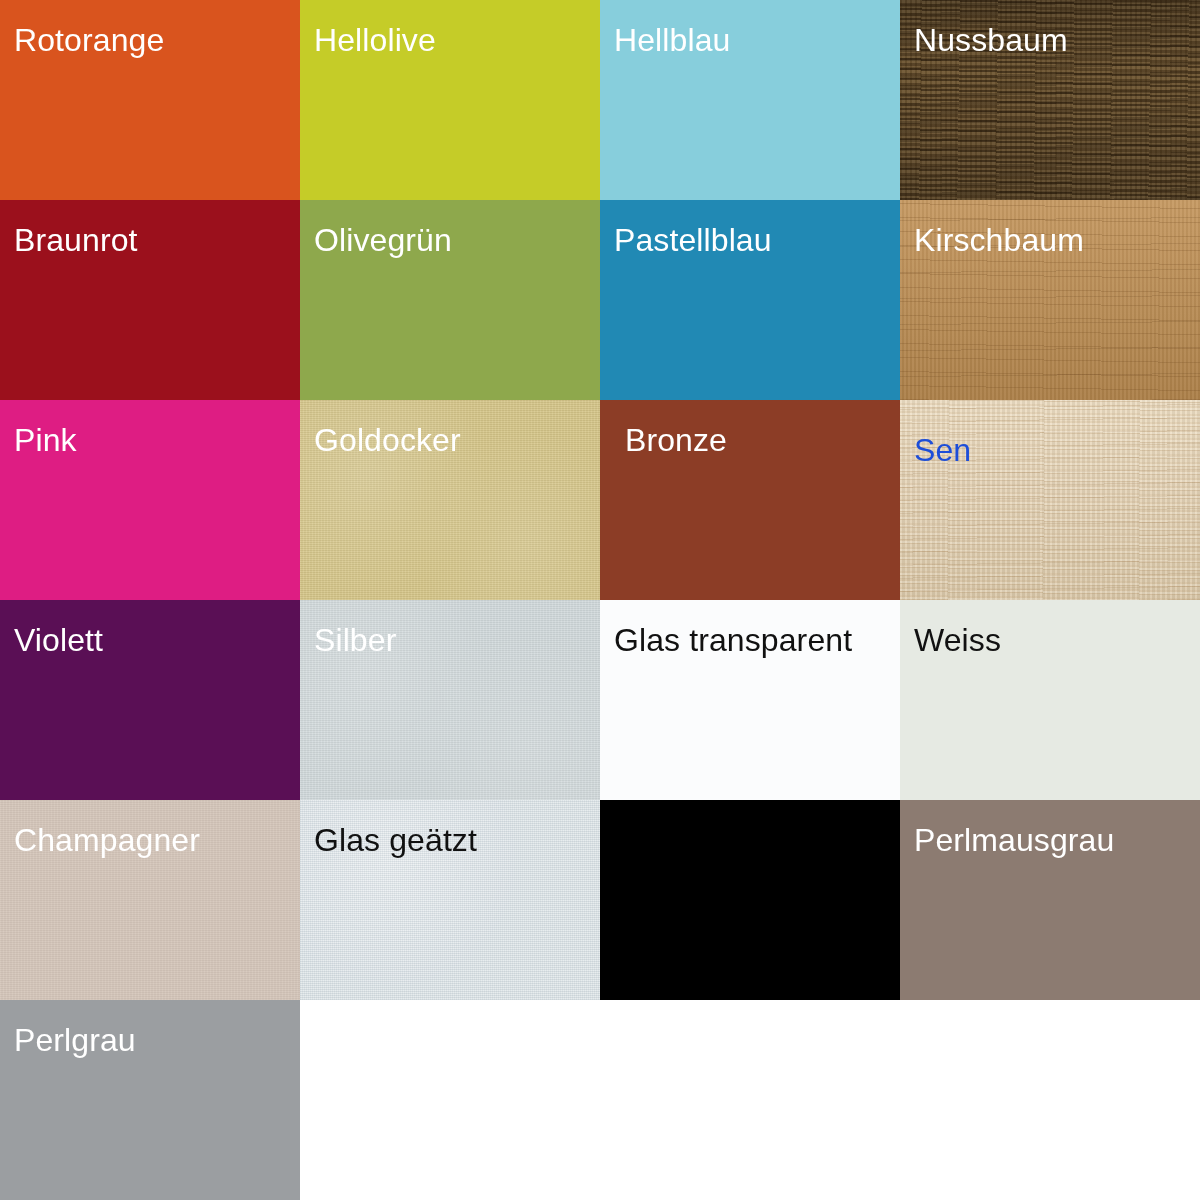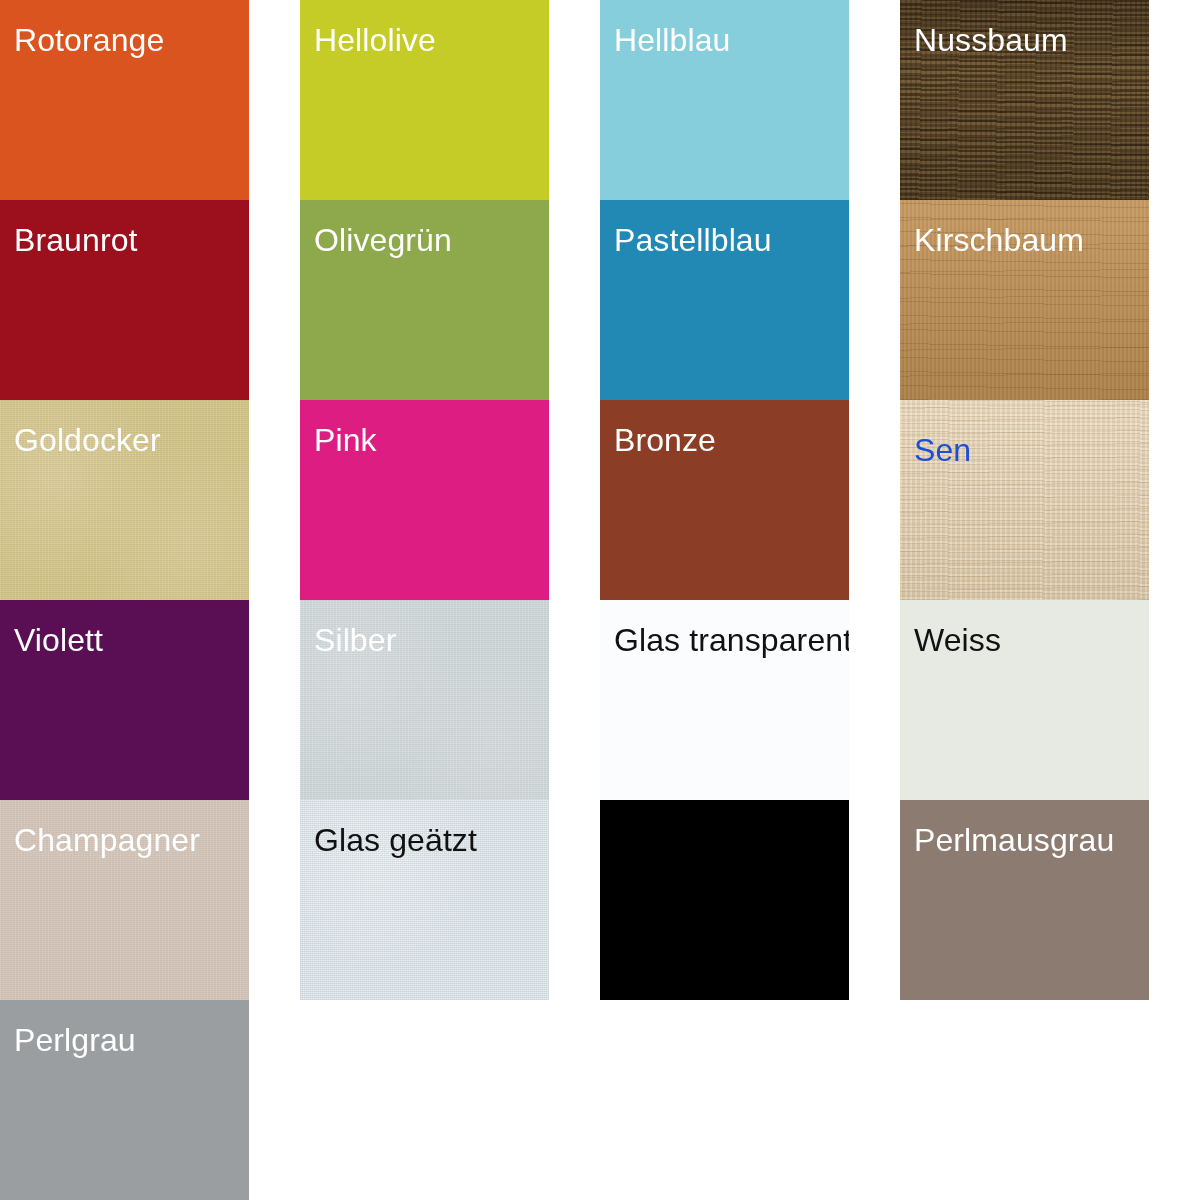--- a/index.html
+++ b/index.html
@@ -11,21 +11,21 @@
     overflow:hidden;
   }
   #swatch-grid {
     width:1200px; height:1200px;
     display:grid;
     grid-template-columns:repeat(4, 300px);
     grid-template-rows:repeat(6, 200px);
   }
   .swatch {
     position:relative;
-    width:249px; height:200px;
+    width:300px; height:200px;
     overflow:hidden;
   }
   .swatch-fill {
     position:absolute; inset:0;
   }
   .swatch-label {
     position:absolute;
     left:14px;
     top:20px;
     font-size:32px;
@@ -147,31 +147,31 @@
     <div class="swatch">
       <div class="swatch-fill" style="background: rgb(33, 137, 180);"></div>
       <span class="swatch-label label-light" style="color: rgb(255, 255, 255);">Pastellblau</span>
     </div>
     <div class="swatch">
       <div class="swatch-fill" style="background: rgb(192, 143, 82);"></div>
       <div class="tex tex-wood-mid"></div>
       <span class="swatch-label label-light" style="color: rgb(255, 255, 255);">Kirschbaum</span>
     </div>
     <div class="swatch">
+      <div class="swatch-fill" style="background: rgb(222, 29, 131);"></div>
+      <span class="swatch-label label-light" style="color: rgb(255, 255, 255);">Pink</span>
+    </div>
+    <div class="swatch">
       <div class="swatch-fill" style="background: rgb(214, 198, 137);"></div>
       <div class="tex tex-speckle"></div>
       <span class="swatch-label label-light" style="color: rgb(255, 255, 255);">Goldocker</span>
     </div>
     <div class="swatch">
-      <div class="swatch-fill" style="background: rgb(222, 29, 131);"></div>
-      <span class="swatch-label label-light" style="color: rgb(255, 255, 255);">Pink</span>
-    </div>
-    <div class="swatch">
       <div class="swatch-fill" style="background: rgb(140, 61, 38);"></div>
-      <span class="swatch-label label-light" style="color: rgb(255, 255, 255);">Bronze</span>
+      <span class="swatch-label label-light" style="color: rgb(255, 255, 255); margin-left: 11px;">Bronze</span>
     </div>
     <div class="swatch">
       <div class="swatch-fill" style="background: rgb(232, 213, 181);"></div>
       <div class="tex tex-wood-pale"></div>
       <span class="swatch-label label-light" style="color: #1d4ed8; margin-top: 10px;">Sen</span>
     </div>
     <div class="swatch">
       <div class="swatch-fill" style="background: rgb(90, 15, 85);"></div>
       <span class="swatch-label label-light" style="color: rgb(255, 255, 255);">Violett</span>
     </div>

